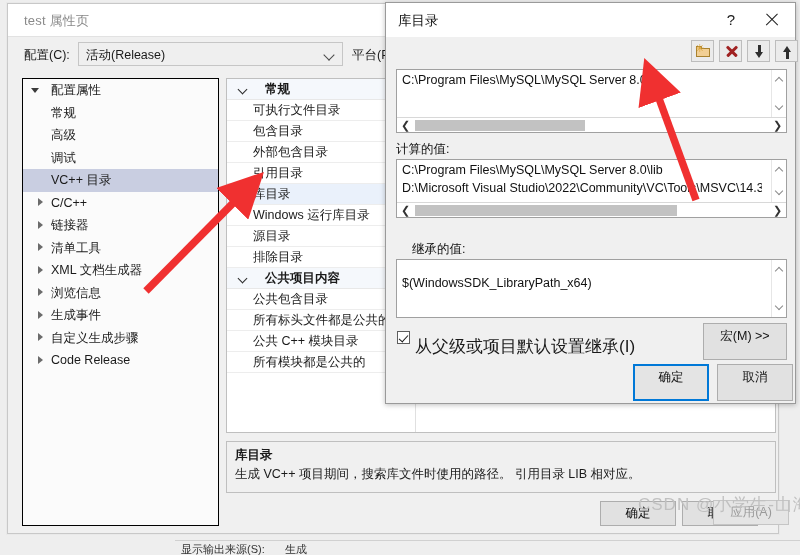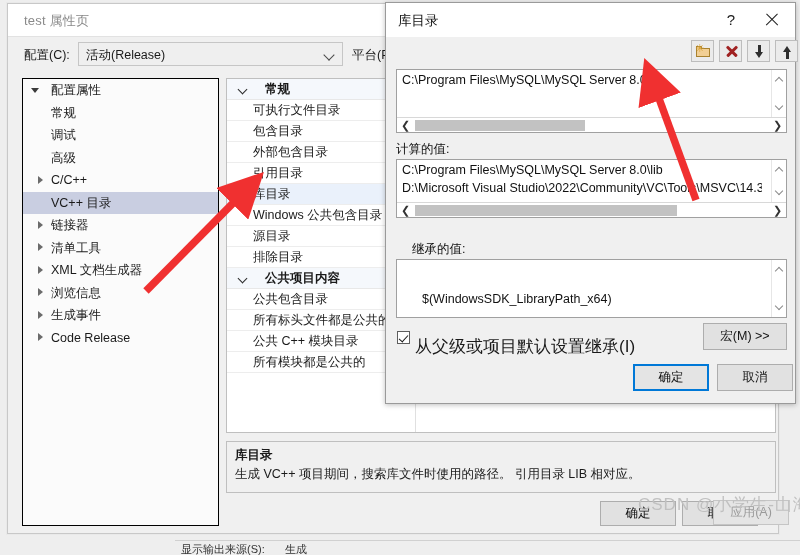--- a/index.html
+++ b/index.html
@@ -265,21 +265,21 @@
     background: #fff; border: 1px solid #5e5e5e;
   }
   .cbbox .tick {
     position: absolute; left: 3px; top: 1px; width: 5px; height: 9px;
     border-right: 1.6px solid #1a1a1a; border-bottom: 1.6px solid #1a1a1a;
     transform: rotate(42deg);
   }
   .cblabel { position: absolute; left: 18px; top: 5px; font-size: 17px; white-space: nowrap; }
 
   .dbtn {
-    position: absolute; height: 27px;
+    position: absolute; height: 37px;
     background: #e1e1e1; border: 1px solid #adadad;
     font-size: 12.5px; text-align: center; color: #111;
     line-height: 25px;
   }
   .dbtn.default { border: 2px solid #0078d7; background: #e4e4e4; line-height: 23px; }
 
   
   .ann { position: absolute; left: 0; top: 0; width: 800px; height: 555px; pointer-events: none; }
   .wm2 {
     position: absolute; left: 638px; top: 493px;
@@ -316,43 +316,44 @@
       <div class="plat-label">平台(P)</div>
     </div>
 
     <div class="tree-panel">
       <div class="tree-item" style="padding-left:28px;">
         <span class="tw-arrow down"></span>
         <span>配置属性</span>
       </div>
       <div id="tree-items">
           <div class="tree-item lvl1"><span>常规</span></div>
+          <div class="tree-item lvl1"><span>高级</span></div>
           <div class="tree-item lvl1"><span>调试</span></div>
-          <div class="tree-item lvl1"><span>高级</span></div>
+          <div class="tree-item lvl1 selected"><span>VC++ 目录</span></div>
           <div class="tree-item lvl1"><span class="tri-h" style="border-left: 5.5px solid rgb(107, 107, 107); border-top: 4.5px solid transparent; border-bottom: 4.5px solid transparent;"></span><span>C/C++</span></div>
-          <div class="tree-item lvl1 selected"><span>VC++ 目录</span></div>
           <div class="tree-item lvl1"><span class="tri-h" style="border-left: 5.5px solid rgb(107, 107, 107); border-top: 4.5px solid transparent; border-bottom: 4.5px solid transparent;"></span><span>链接器</span></div>
           <div class="tree-item lvl1"><span class="tri-h" style="border-left: 5.5px solid rgb(107, 107, 107); border-top: 4.5px solid transparent; border-bottom: 4.5px solid transparent;"></span><span>清单工具</span></div>
           <div class="tree-item lvl1"><span class="tri-h" style="border-left: 5.5px solid rgb(107, 107, 107); border-top: 4.5px solid transparent; border-bottom: 4.5px solid transparent;"></span><span>XML 文档生成器</span></div>
           <div class="tree-item lvl1"><span class="tri-h" style="border-left: 5.5px solid rgb(107, 107, 107); border-top: 4.5px solid transparent; border-bottom: 4.5px solid transparent;"></span><span>浏览信息</span></div>
           <div class="tree-item lvl1"><span class="tri-h" style="border-left: 5.5px solid rgb(107, 107, 107); border-top: 4.5px solid transparent; border-bottom: 4.5px solid transparent;"></span><span>生成事件</span></div>
+          <div class="tree-item lvl1"><span class="tri-h" style="border-left: 5.5px solid rgb(107, 107, 107); border-top: 4.5px solid transparent; border-bottom: 4.5px solid transparent;"></span><span>自定义生成步骤</span></div>
           <div class="tree-item lvl1"><span class="tri-h" style="border-left: 5.5px solid rgb(107, 107, 107); border-top: 4.5px solid transparent; border-bottom: 4.5px solid transparent;"></span><span>Code Release</span></div>
         </div>
     </div>
 
     <div class="proplist">
       <div class="pl-divider"></div>
       <div id="prop-groups">
           <div class="pl-group"><span class="gchev"></span><span>常规</span></div>
           <div class="pl-row"><span>可执行文件目录</span></div>
           <div class="pl-row"><span>包含目录</span></div>
           <div class="pl-row"><span>外部包含目录</span></div>
           <div class="pl-row"><span>引用目录</span></div>
           <div class="pl-row selected"><span>库目录</span></div>
-          <div class="pl-row"><span>Windows 公共包含目录</span></div>
+          <div class="pl-row"><span>Windows 运行库目录</span></div>
           <div class="pl-row"><span>源目录</span></div>
           <div class="pl-row"><span>排除目录</span></div>
           <div class="pl-group"><span class="gchev"></span><span>公共项目内容</span></div>
           <div class="pl-row"><span>公共包含目录</span></div>
           <div class="pl-row"><span>所有标头文件都是公共的</span></div>
           <div class="pl-row"><span>公共 C++ 模块目录</span></div>
           <div class="pl-row"><span>所有模块都是公共的</span></div>
         </div>
     </div>
 
@@ -431,21 +432,21 @@
       </div>
       <div class="hsb">
         <div class="lft">❮</div>
         <div class="thumb" style="width:262px;"></div>
         <div class="rgt">❯</div>
       </div>
     </div>
 
     <div class="lbl" style="left:26px; top:238px;">继承的值:</div>
     <div class="robox" style="left:10px; top:256px; width:391px; height:59px;">
-      <div class="line" style="top:32px; width:360px;margin-left:20px;">$(WindowsSDK_LibraryPath_x64)</div>
+      <div class="line" style="top:16px; width:360px;">$(WindowsSDK_LibraryPath_x64)</div>
       <div class="vsb" style="bottom:0;">
         <div class="up">
             <span class="chev-s up-g"></span>
           </div>
         <div class="dn">
             <span class="chev-s dn-g"></span>
           </div>
       </div>
     </div>
 

